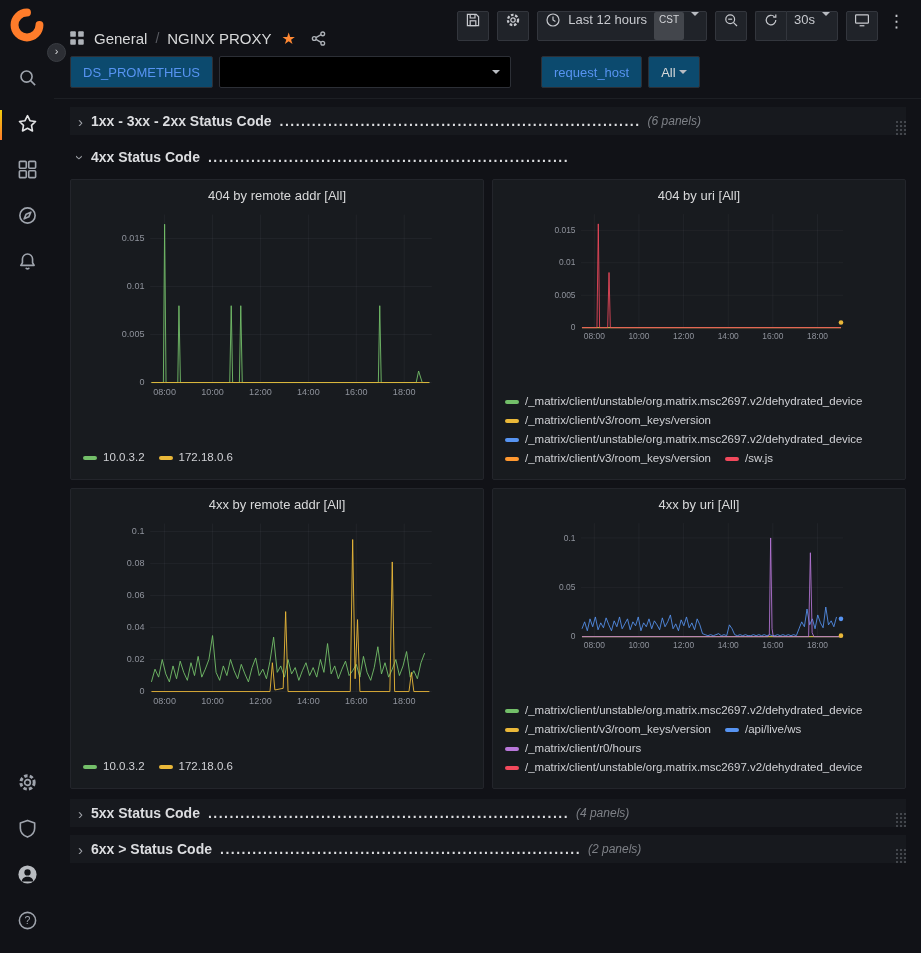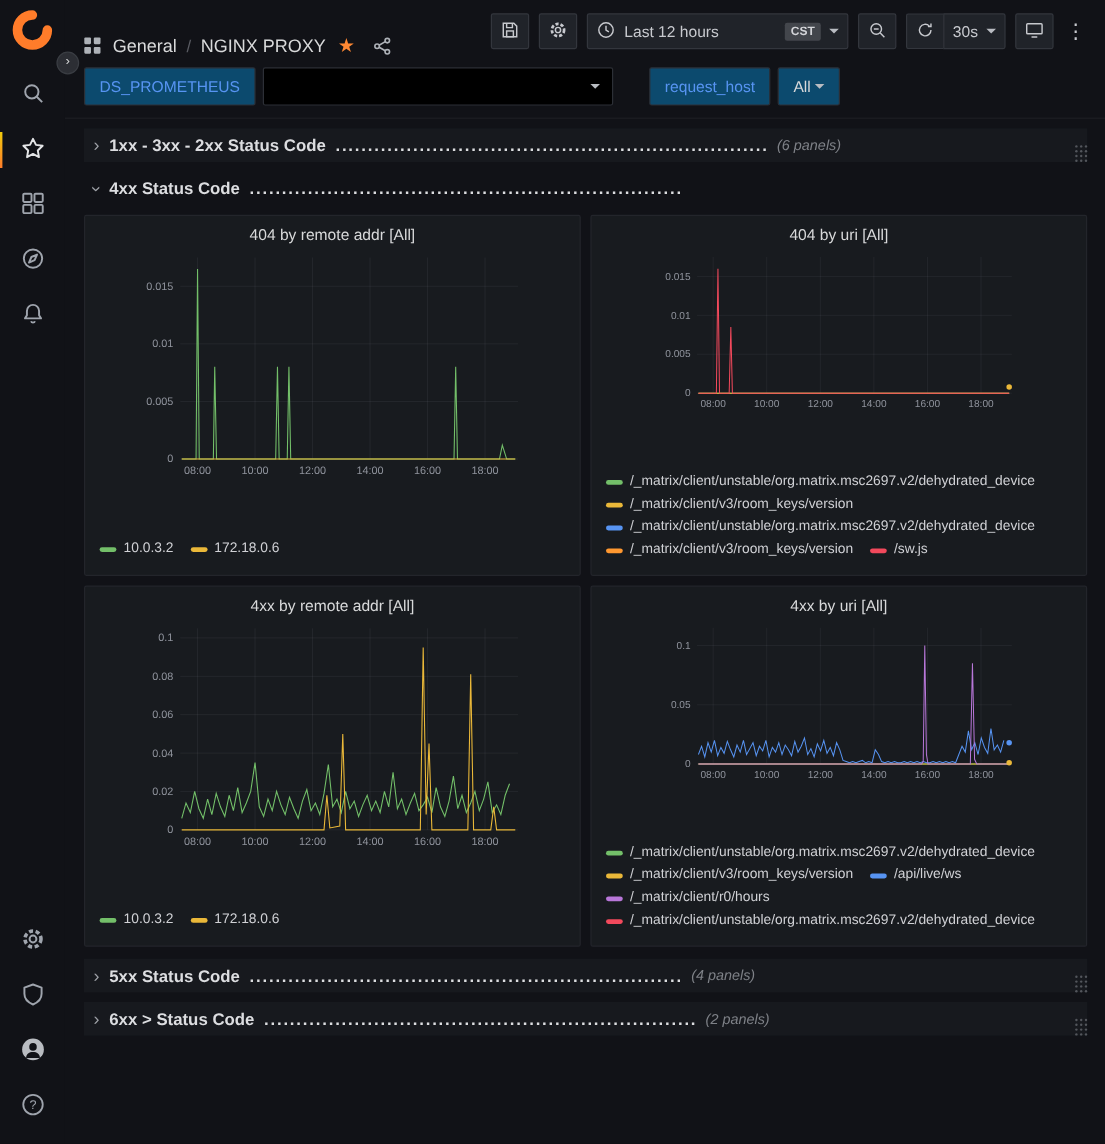--- a/index.html
+++ b/index.html
@@ -22,26 +22,26 @@
   .breadcrumb{display:flex;align-items:center;gap:8px;flex:1;min-width:0;margin-top:24px;}
   .crumb-icon{color:#aeb2b8;display:flex;}
   .crumb-icon svg{width:18px;height:18px;}
   .crumb-text{font-size:15px;color:#d8d9da;cursor:pointer;}
   .crumb-sep{color:#5a5c63;font-size:14px;}
   .fav-star{color:#ff8833;font-size:16px;cursor:pointer;margin-left:2px;}
   .share-ic{color:#aeb2b8;display:flex;cursor:pointer;margin-left:6px;}
   .share-ic svg{width:17px;height:17px;}
 
   .toolbar{display:flex;align-items:center;gap:8px;}
-  .tb-btn{height:30px;min-width:30px;display:flex;align-items:center;justify-content:center;gap:7px;background:#202329;border:1px solid #33363d;border-radius:2px;color:#c7c9ce;padding:0 7px;box-sizing:border-box;font-size:13px;cursor:pointer;}
+  .tb-btn{height:30px;min-width:30px;display:flex;justify-content:center;gap:7px;background:#202329;border:1px solid #33363d;border-radius:2px;color:#c7c9ce;padding:0 7px;box-sizing:border-box;font-size:13px;cursor:pointer;}
   .tb-btn svg{width:16px;height:16px;}
   .tb-group{display:flex;align-items:stretch;border-radius:12px;}
   .tb-group .tb-btn:first-child{border-right:none;border-radius:2px 0 0 2px;}
   .tb-group .tb-btn:last-child{border-radius:0 2px 2px 0;}
-  .tz-badge{background:#43464c;color:#d3d4d8;font-size:10px;font-weight:700;padding:2px 5px;border-radius:2px;margin-left:48px;}
+  .tz-badge{background:#43464c;color:#d3d4d8;font-size:10px;font-weight:400;padding:2px 5px;border-radius:2px;}
   .caret{width:0;height:0;border-left:4px solid transparent;border-right:4px solid transparent;border-top:4px solid #b9bcc2;}
   .kebab{border:none;background:none;color:#c7c9ce;font-size:17px;min-width:18px;padding:0 2px;}
 
   
   .submenu{display:flex;align-items:center;padding:4px 16px 10px 16px;border-bottom:1px solid #1d1f24;gap:6px;}
   .var-box{height:32px;display:flex;align-items:center;box-sizing:border-box;border:1px solid #2c2f36;border-radius:2px;padding:0 12px;font-size:13px;cursor:pointer;background:#0c4a6e;}
   .var-label{color:#5794f2;font-weight:500;}
   .var-select-black{width:292px;background:#000;justify-content:flex-end;padding-right:10px;}
   .gap24{width:18px;}
 

